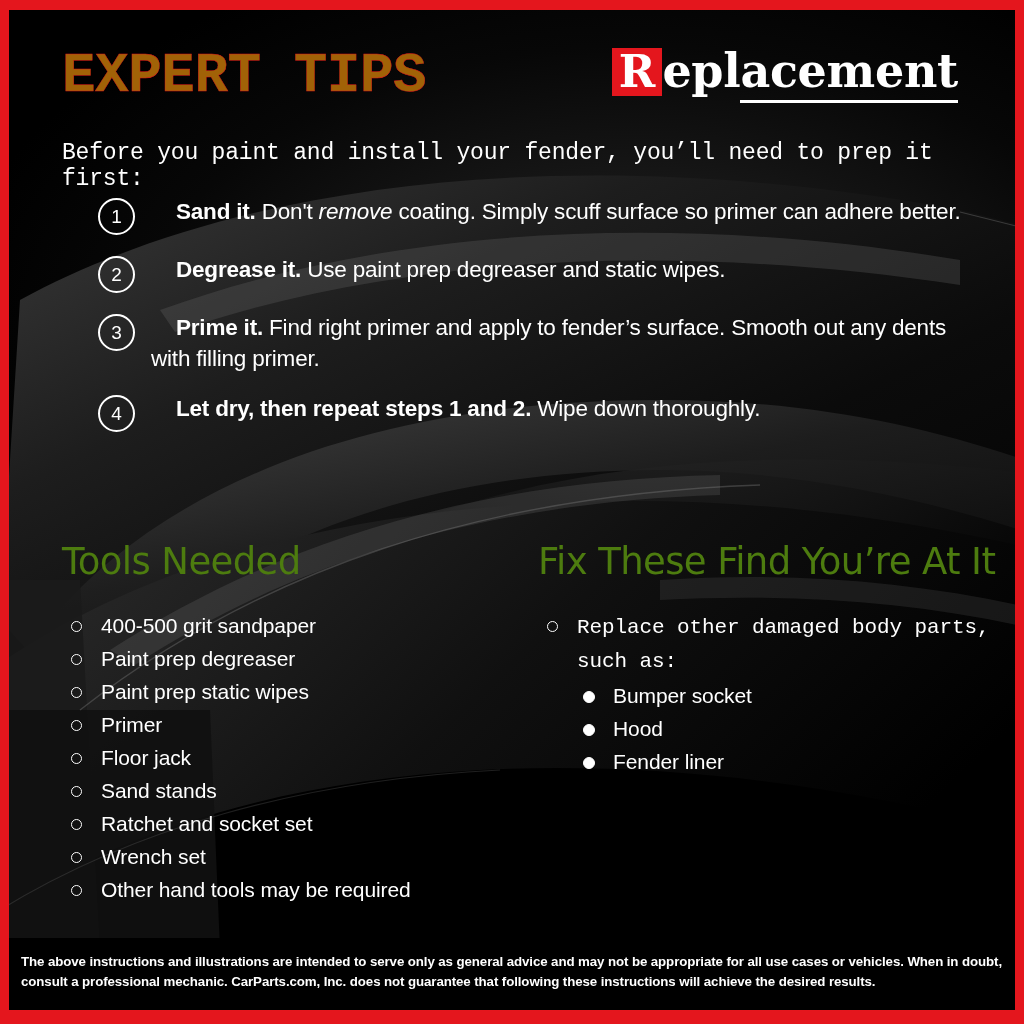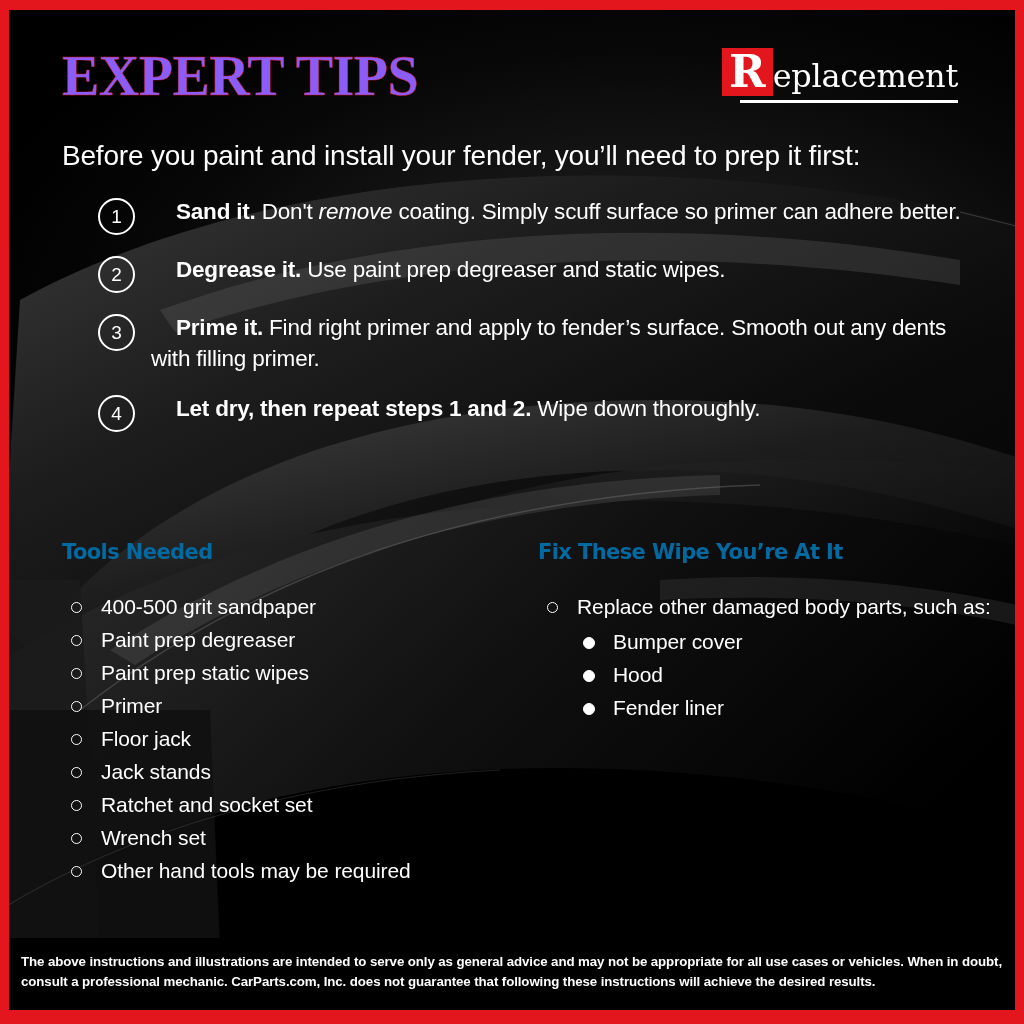--- a/index.html
+++ b/index.html
@@ -61,22 +61,22 @@
   }
 
   .title {
     position: absolute;
     left: 62px;
     top: 48px;
     font-size: 56px;
     line-height: 56px;
     font-weight: 800;
     letter-spacing: -0.5px;
-    color: #8b5cf6;
-    font-family: Liberation Serif, serif;
+    color: #a16207;
+    font-family: Liberation Mono, monospace;
     -webkit-text-stroke: 0.4px #e4161d;
   }
 
   
   .logo {
     position: absolute;
     right: 66px;
     top: 48px;
     display: flex;
     align-items: baseline;
@@ -87,43 +87,43 @@
     color: #fff;
     font-family: "DejaVu Serif", serif;
     font-weight: 700;
     font-size: 44px;
     line-height: 48px;
     padding: 0 7px 0 7px;
     display: inline-block;
   }
   .logo-word {
     font-family: "DejaVu Serif", serif;
-    font-weight: 400;
-    font-size: 32px;
+    font-weight: 700;
+    font-size: 46px;
     line-height: 40px;
     color: #fff;
     letter-spacing: -0.3px;
     text-align: right;
   }
   .logo-underline {
     position: absolute;
     right: 66px;
     top: 100px;
     width: 218px;
     height: 3px;
     background: #fff;
   }
 
   .intro {
     position: absolute;
     left: 62px;
     top: 140px;
-    font-size: 28px;
+    font-size: 23px;
     color: #ffffff;
-    font-family: Liberation Sans, sans-serif;
+    font-family: Liberation Mono, monospace;
     letter-spacing: -0.2px;
   }
 
   
   .steps {
     position: absolute;
     left: 98px;
     top: 196px;
     width: 880px;
   }
@@ -154,23 +154,23 @@
     letter-spacing: -0.2px;
   }
   .step-text b { font-weight: 700; margin-left: 25px; }
   .step-text i { font-style: italic; }
 
   
   .col-left  { position: absolute; left: 62px;  top: 540px; width: 440px; }
   .col-right { position: absolute; left: 538px; top: 540px; width: 460px; }
 
   .col-head {
-    color: #0369a1;
-    font-size: 21px;
-    font-weight: 700;
+    color: #4d7c0f;
+    font-size: 37px;
+    font-weight: 400;
     font-family: "DejaVu Sans", sans-serif;
     letter-spacing: -0.6px;
     margin-bottom: 26px;
   }
 
   ul.tool-list, ul.fix-list, ul.sub-list {
     list-style: none;
   }
   ul.tool-list li, ul.fix-list li {
     position: relative;
@@ -204,21 +204,21 @@
   ul.sub-list li::before {
     content: "";
     position: absolute;
     left: 6px;
     top: 12px;
     width: 10px;
     height: 10px;
     background: #fff;
     border-radius: 50%;
   }
-  .fix-sub-intro { color: #fff; font-size: 21px; line-height: 31px; }
+  .fix-sub-intro { color: #fff; font-size: 21px; line-height: 31px; font-family: Liberation Mono, monospace; }
 
   
   .disclaimer {
     position: absolute;
     left: 9px;
     right: 9px;
     bottom: 14px;
     height: 72px;
     background: #000;
     color: #fff;
@@ -315,34 +315,34 @@
     </div>
 
     <div class="col-left">
       <div class="col-head">Tools Needed</div>
       <ul class="tool-list">
         <li>400-500 grit sandpaper</li>
         <li>Paint prep degreaser</li>
         <li>Paint prep static wipes</li>
         <li>Primer</li>
         <li>Floor jack</li>
-        <li>Jack stands</li>
+        <li>Sand stands</li>
         <li>Ratchet and socket set</li>
         <li>Wrench set</li>
         <li>Other hand tools may be required</li>
       </ul>
     </div>
 
     <div class="col-right">
-      <div class="col-head">Fix These Wipe You’re At It</div>
+      <div class="col-head">Fix These Find You’re At It</div>
       <ul class="fix-list">
         <li>
           <span class="fix-sub-intro">Replace other damaged body parts, such as:</span>
           <ul class="sub-list">
-            <li>Bumper cover</li>
+            <li>Bumper socket</li>
             <li>Hood</li>
             <li>Fender liner</li>
           </ul>
         </li>
       </ul>
     </div>
 
     <div class="disclaimer">The above instructions and illustrations are intended to serve only as general advice and may not be appropriate for all use cases or vehicles. When in doubt, consult a professional mechanic. CarParts.com, Inc. does not guarantee that following these instructions will achieve the desired results.</div>
   </div>
 

